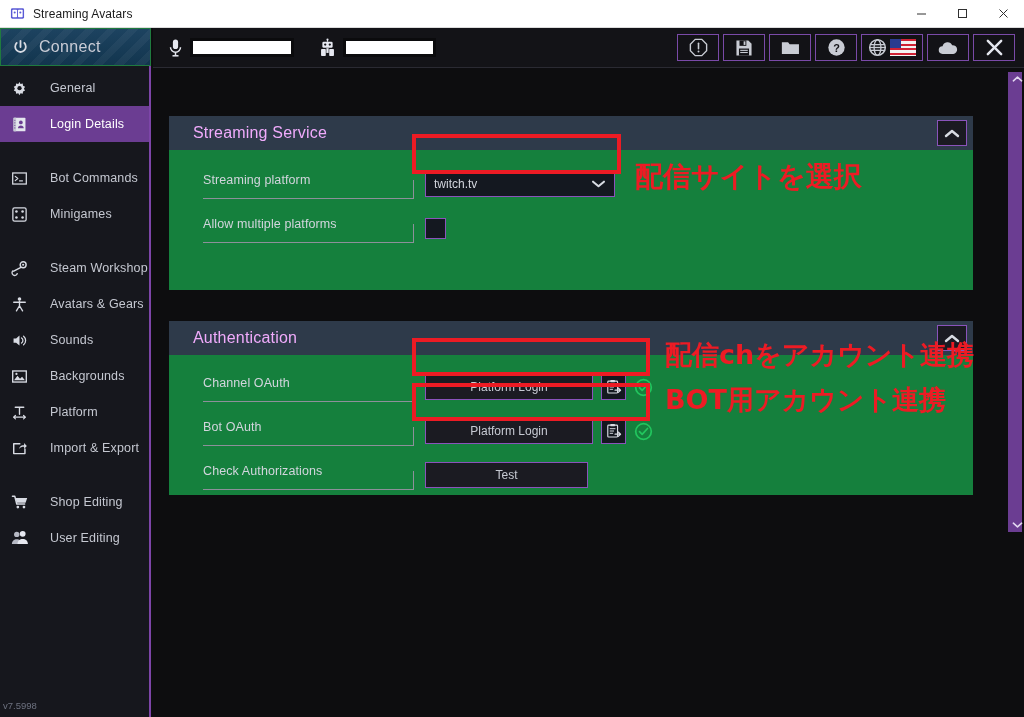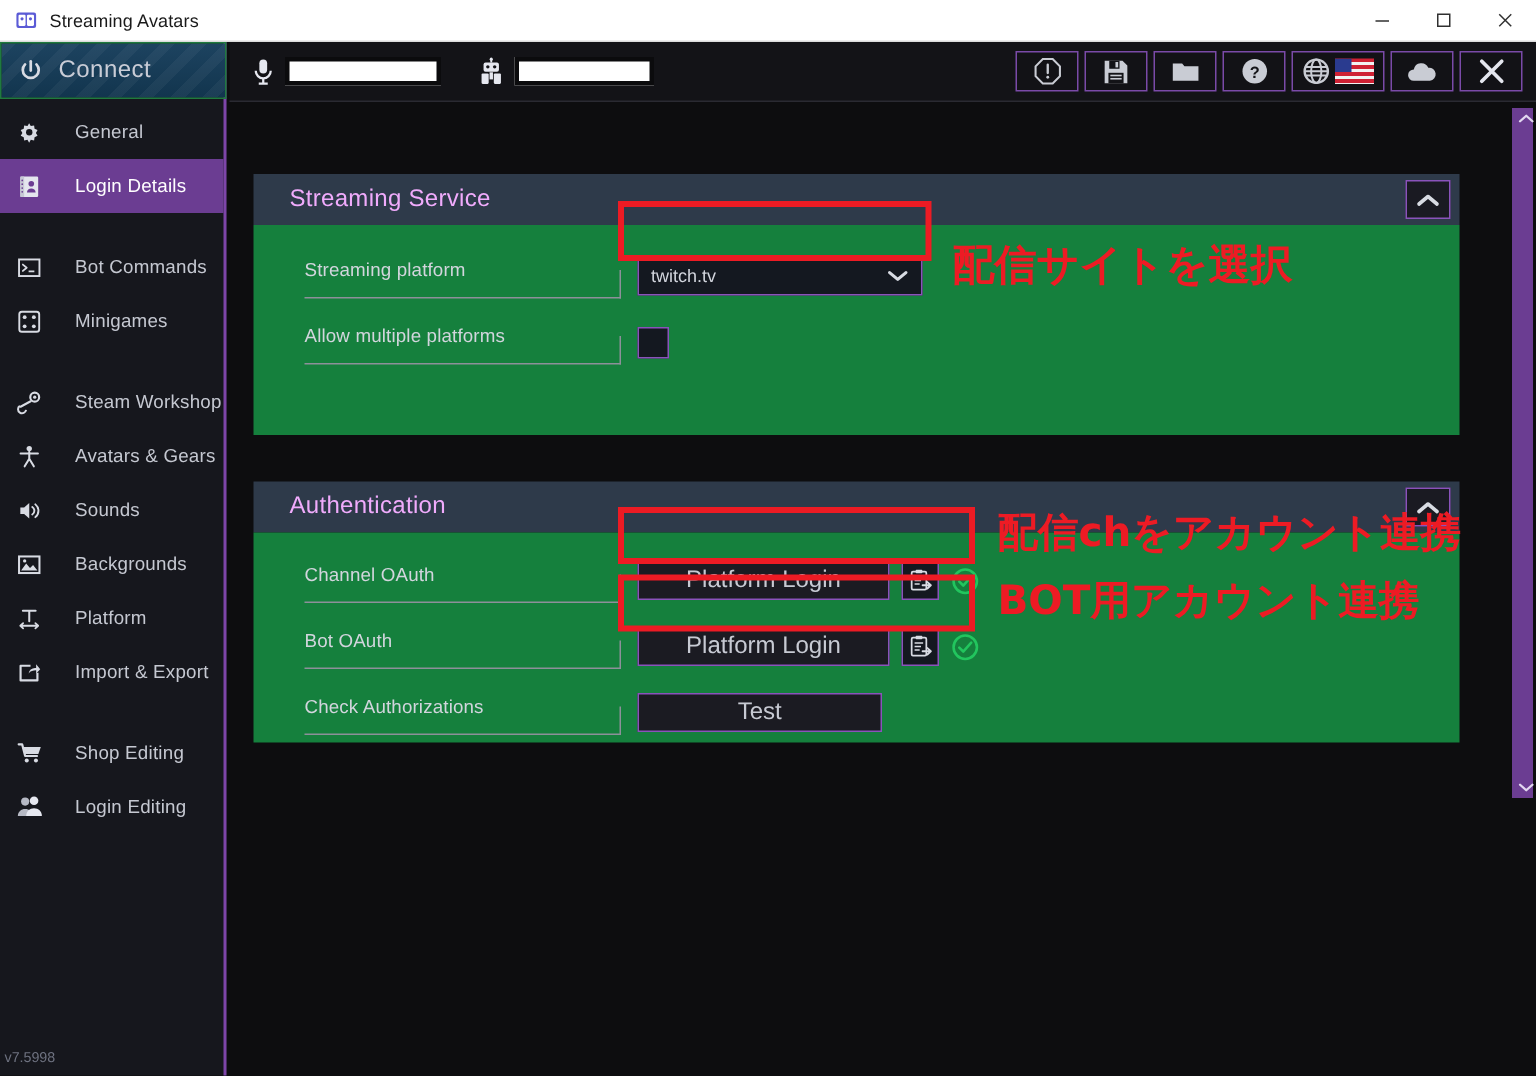--- a/index.html
+++ b/index.html
@@ -148,21 +148,21 @@
     border: 1px solid #8a53bb; color: #d2d5dd;
     font-family: "Liberation Sans", sans-serif; font-size: 12px;
     padding: 0 8px; display: flex; align-items: center; cursor: pointer;
   }
   .dropdown .dd-val { flex: 1; }
   .checkbox {
     width: 21px; height: 21px; background: #141820; border: 1px solid #8a53bb; cursor: pointer;
   }
   .btn {
     height: 26px; background: #1b1b22; border: 1px solid #8a53bb;
-    color: #c7cad3; font-size: 16px;
+    color: #c7cad3; font-size: 12px;
     display: flex; align-items: center; justify-content: center; cursor: pointer;
   }
   .btn.login { width: 168px; }
   .btn.test { width: 163px; }
   .icon-btn {
     width: 25px; height: 25px; background: #141820; border: 1px solid #8a53bb;
     display: flex; align-items: center; justify-content: center; cursor: pointer;
   }
 
   
@@ -374,21 +374,21 @@
 
       <div class="nav-item">
         <span class="nav-icn">
           <svg width="18" height="18" viewBox="0 0 20 20">
             <circle cx="6.4" cy="6" r="3" fill="#b6b9c4"></circle>
             <path d="M1 16.6c0-3.2 2.4-5.2 5.4-5.2s5.4 2 5.4 5.2z" fill="#b6b9c4"></path>
             <circle cx="13" cy="5.4" r="3.2" fill="#e6e8f0"></circle>
             <path d="M7.2 16.6c0-3.4 2.6-5.6 5.8-5.6s5.8 2.2 5.8 5.6z" fill="#e6e8f0"></path>
           </svg>
         </span>
-        <span class="nav-label">Login Editing</span>
+        <span class="nav-label">User Editing</span>
       </div>
 
     </div>
     <div class="version">v7.5998</div>
   </div>
 
   <div class="toolbar">
     <div class="mic-group">
       <span>
         <svg width="17" height="20" viewBox="0 0 16 20">

